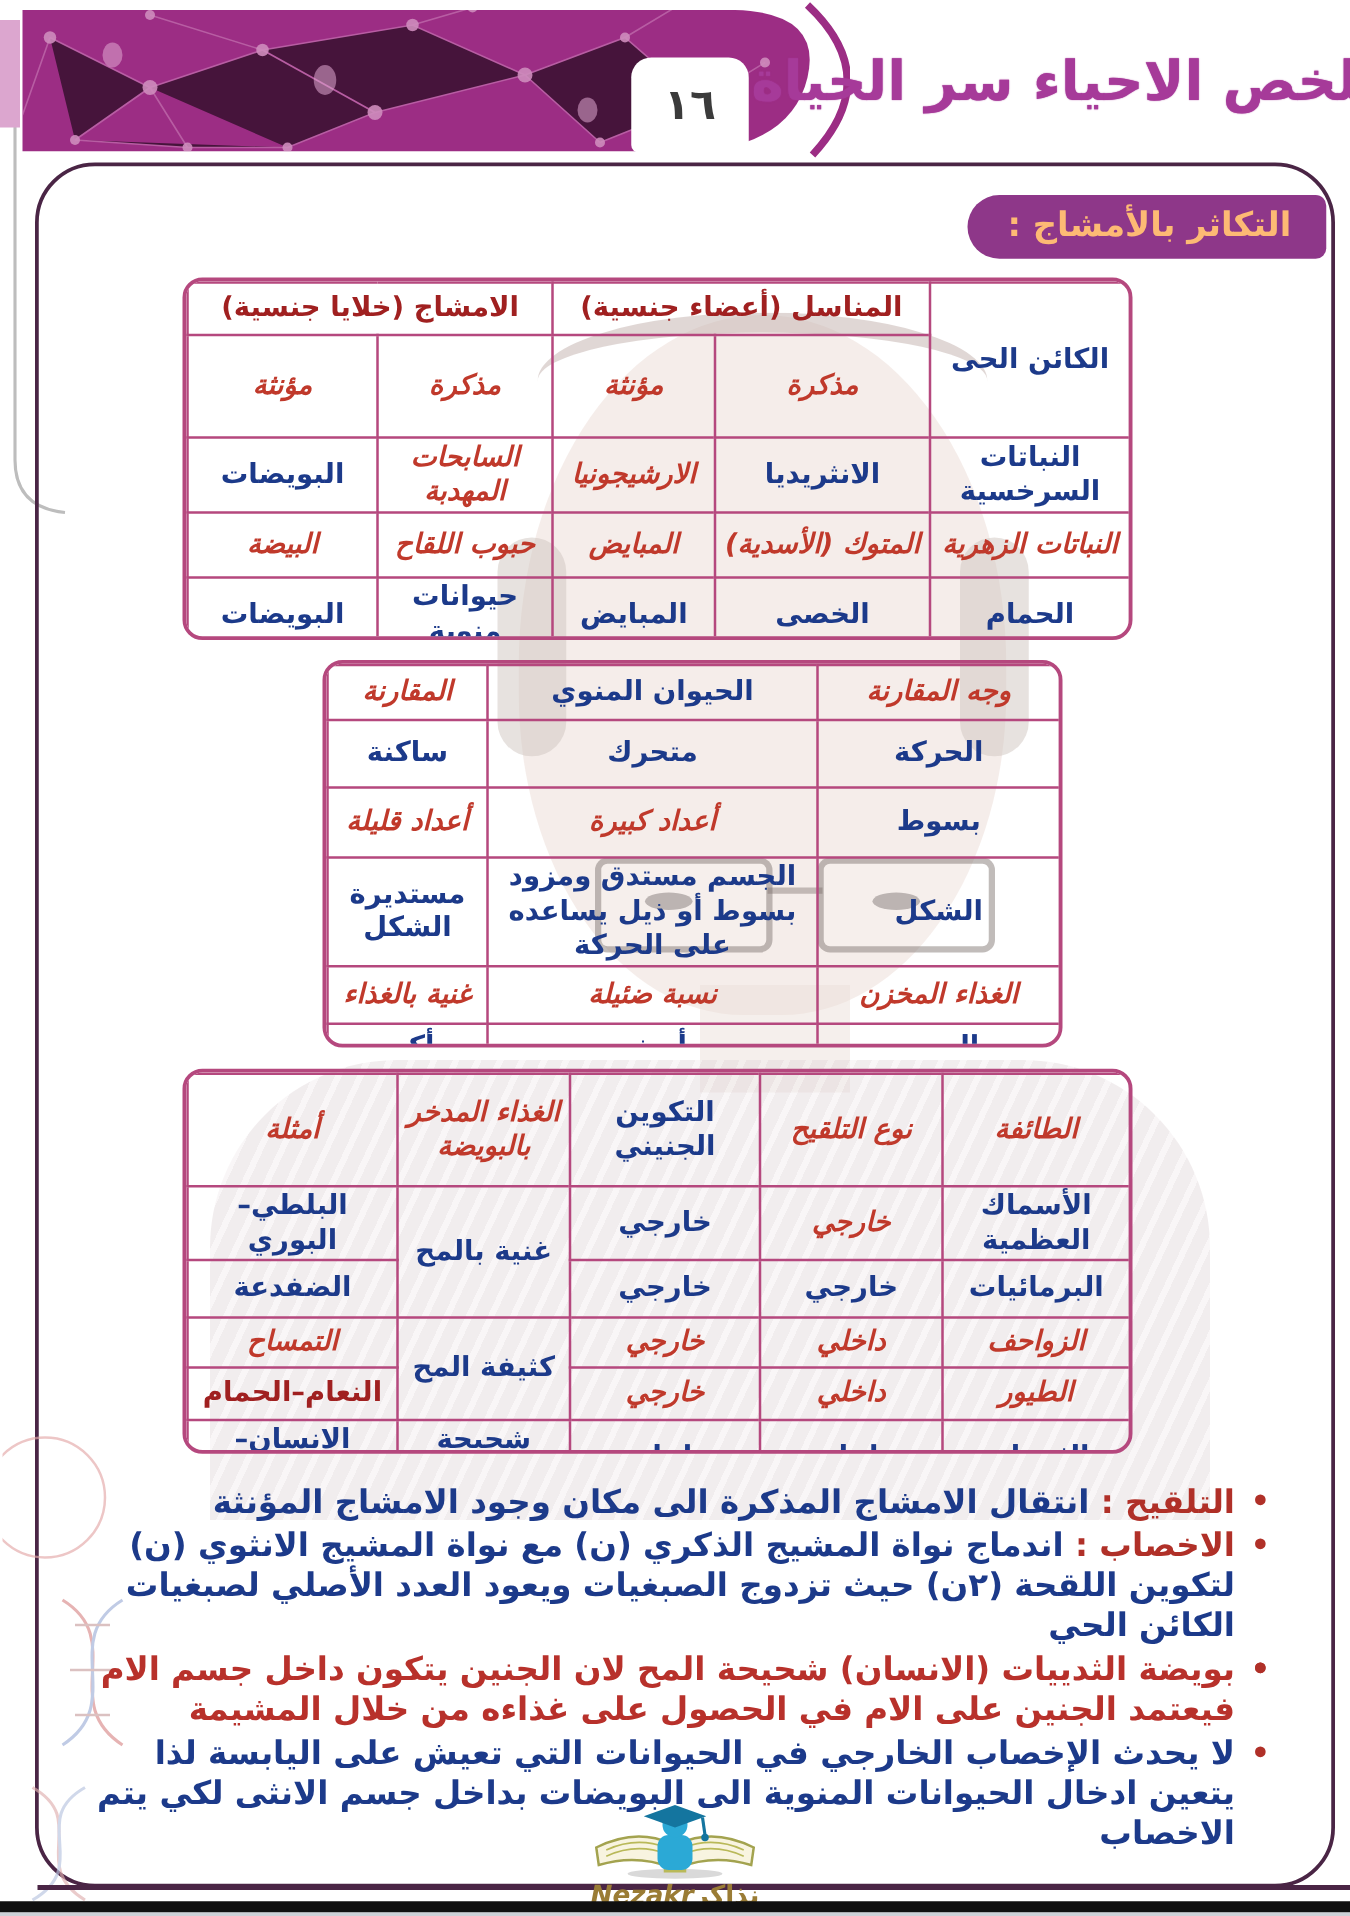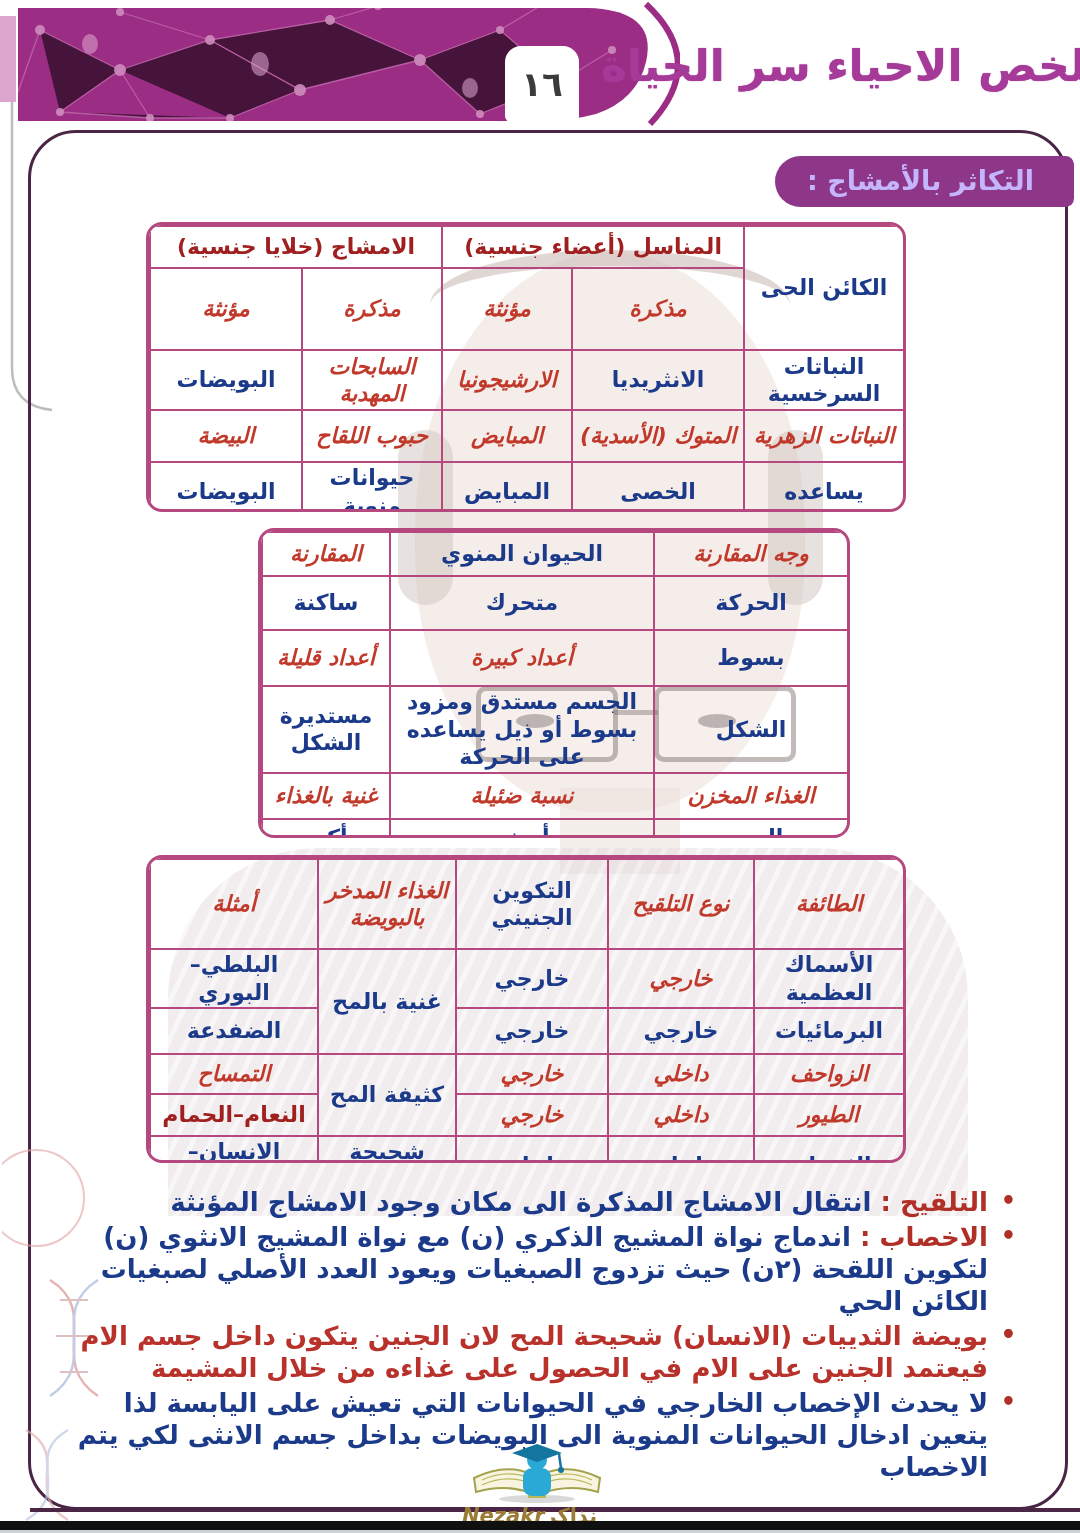--- a/index.html
+++ b/index.html
@@ -2,40 +2,40 @@
 <html lang="ar"><head>
 <meta charset="utf-8">
 <style>
   html,body{margin:0;padding:0;background:#e8e8ec;}
   .page{position:relative;width:1080px;height:1533px;background:#ffffff;overflow:hidden;
         font-family:"DejaVu Sans",sans-serif;font-weight:700;}
 
   
   .band-svg{position:absolute;left:0;top:0;z-index:3;}
   .pink-sliver{position:absolute;left:0;top:16px;width:16px;height:86px;background:#dca6cf;z-index:3;}
-  .page-tab{position:absolute;left:505px;top:46px;width:74px;height:76px;background:#ffffff;
+  .page-tab{position:absolute;left:505px;top:46px;width:94px;height:76px;background:#ffffff;
             border-radius:16px 16px 6px 6px;z-index:4;display:flex;align-items:center;justify-content:center;
             font-size:34px;color:#3b3b3b;}
   .page-title{position:absolute;left:640px;top:30px;width:436px;height:70px;z-index:4;direction:rtl;
               display:flex;align-items:center;justify-content:center;color:#a63a99;font-size:44px;
               text-shadow:0 0 1px #a63a99;white-space:nowrap;}
 
   
   .edge-svg{position:absolute;left:0;top:100px;z-index:1;}
 
   
   .content-box{position:absolute;left:28px;top:130px;width:1040px;height:1380px;box-sizing:border-box;
                border:3.5px solid #4a2545;border-radius:48px;z-index:1;background:transparent;}
   .bottom-line{position:absolute;left:30px;top:1508px;width:1050px;height:4px;background:#4a2545;z-index:5;}
   .black-bar{position:absolute;left:0;top:1521px;width:1080px;height:9px;background:#101010;z-index:7;}
   .grey-strip{position:absolute;left:0;top:1530px;width:1080px;height:3px;background:#ccd1d7;z-index:7;}
 
   
-  .badge{position:absolute;right:6px;top:156px;z-index:5;background:#8e3789;color:#c4b5fd;
-         direction:rtl;font-size:27px;padding:9px 40px 11px 32px;border-radius:30px 10px 10px 30px;}
+  .badge{position:absolute;right:19px;top:156px;z-index:5;background:#8e3789;color:#fdba74;
+         direction:rtl;font-size:27px;padding:9px 28px 11px 32px;border-radius:30px 10px 10px 30px;}
 
   
   .wm{position:absolute;inset:0;z-index:1;pointer-events:none;}
   .wm-head{position:absolute;left:415px;top:252px;width:390px;height:560px;background:#ecdfd9;opacity:.55;
            border-radius:50% 50% 46% 46%;}
   .wm-hairtop{position:absolute;left:430px;top:250px;width:360px;height:110px;border-radius:50%;
               border-top:16px solid rgba(198,183,178,.55);box-sizing:border-box;}
   .wm-hairL{position:absolute;left:398px;top:430px;width:55px;height:175px;background:#cfc5c0;opacity:.5;border-radius:28px;}
   .wm-hairR{position:absolute;left:768px;top:430px;width:55px;height:175px;background:#cfc5c0;opacity:.5;border-radius:28px;}
   .wm-glass{position:absolute;width:142px;height:76px;box-sizing:border-box;border:5px solid rgba(118,106,102,.45);
@@ -64,21 +64,21 @@
   .notes{position:absolute;left:70px;top:1186px;width:950px;direction:rtl;text-align:right;z-index:2;
          font-size:26px;line-height:32px;}
   .note{position:relative;padding-right:32px;margin-bottom:3px;}
   .blt{position:absolute;right:4px;top:-1px;color:#b03028;font-size:24px;}
   .lbl{color:#b03028;}
   .note.red{color:#b8312b;}
   .note.blue{color:#1c3a8a;}
 
   
   .dna-svg{position:absolute;left:2px;top:1140px;z-index:1;opacity:.65;}
-  .logo{position:absolute;left:462px;top:1442px;width:156px;z-index:6;}
+  .logo{position:absolute;left:462px;top:1442px;width:156px;z-index:6;text-align:center;}
   .logo-text{direction:ltr;font-size:21px;font-style:italic;color:#9a7c35;margin-top:-4px;white-space:nowrap;}
   .logo-text .ar{font-style:normal;}
 </style>
 </head>
 <body>
 
 <div class="page">
 
   <svg class="edge-svg" width="70" height="330" viewBox="0 0 70 330">
     <path d="M12,0 V268 Q12,306 52,310" fill="none" stroke="#bdbdbd" stroke-width="2.5"></path>
@@ -181,21 +181,21 @@
         <td class="b">البويضات</td>
       </tr>
       <tr style="height:52px">
         <td class="r">النباتات الزهرية</td>
         <td class="r">المتوك (الأسدية)</td>
         <td class="r">المبايض</td>
         <td class="r">حبوب اللقاح</td>
         <td class="r">البيضة</td>
       </tr>
       <tr style="height:48px">
-        <td class="b">يساعده</td>
+        <td class="b">الحمام</td>
         <td class="b">الخصى</td>
         <td class="b">المبايض</td>
         <td class="b">حيوانات منوية</td>
         <td class="b">البويضات</td>
       </tr>
     </tbody>
       </table>
   </div>
 
   <div class="tblwrap t2">

